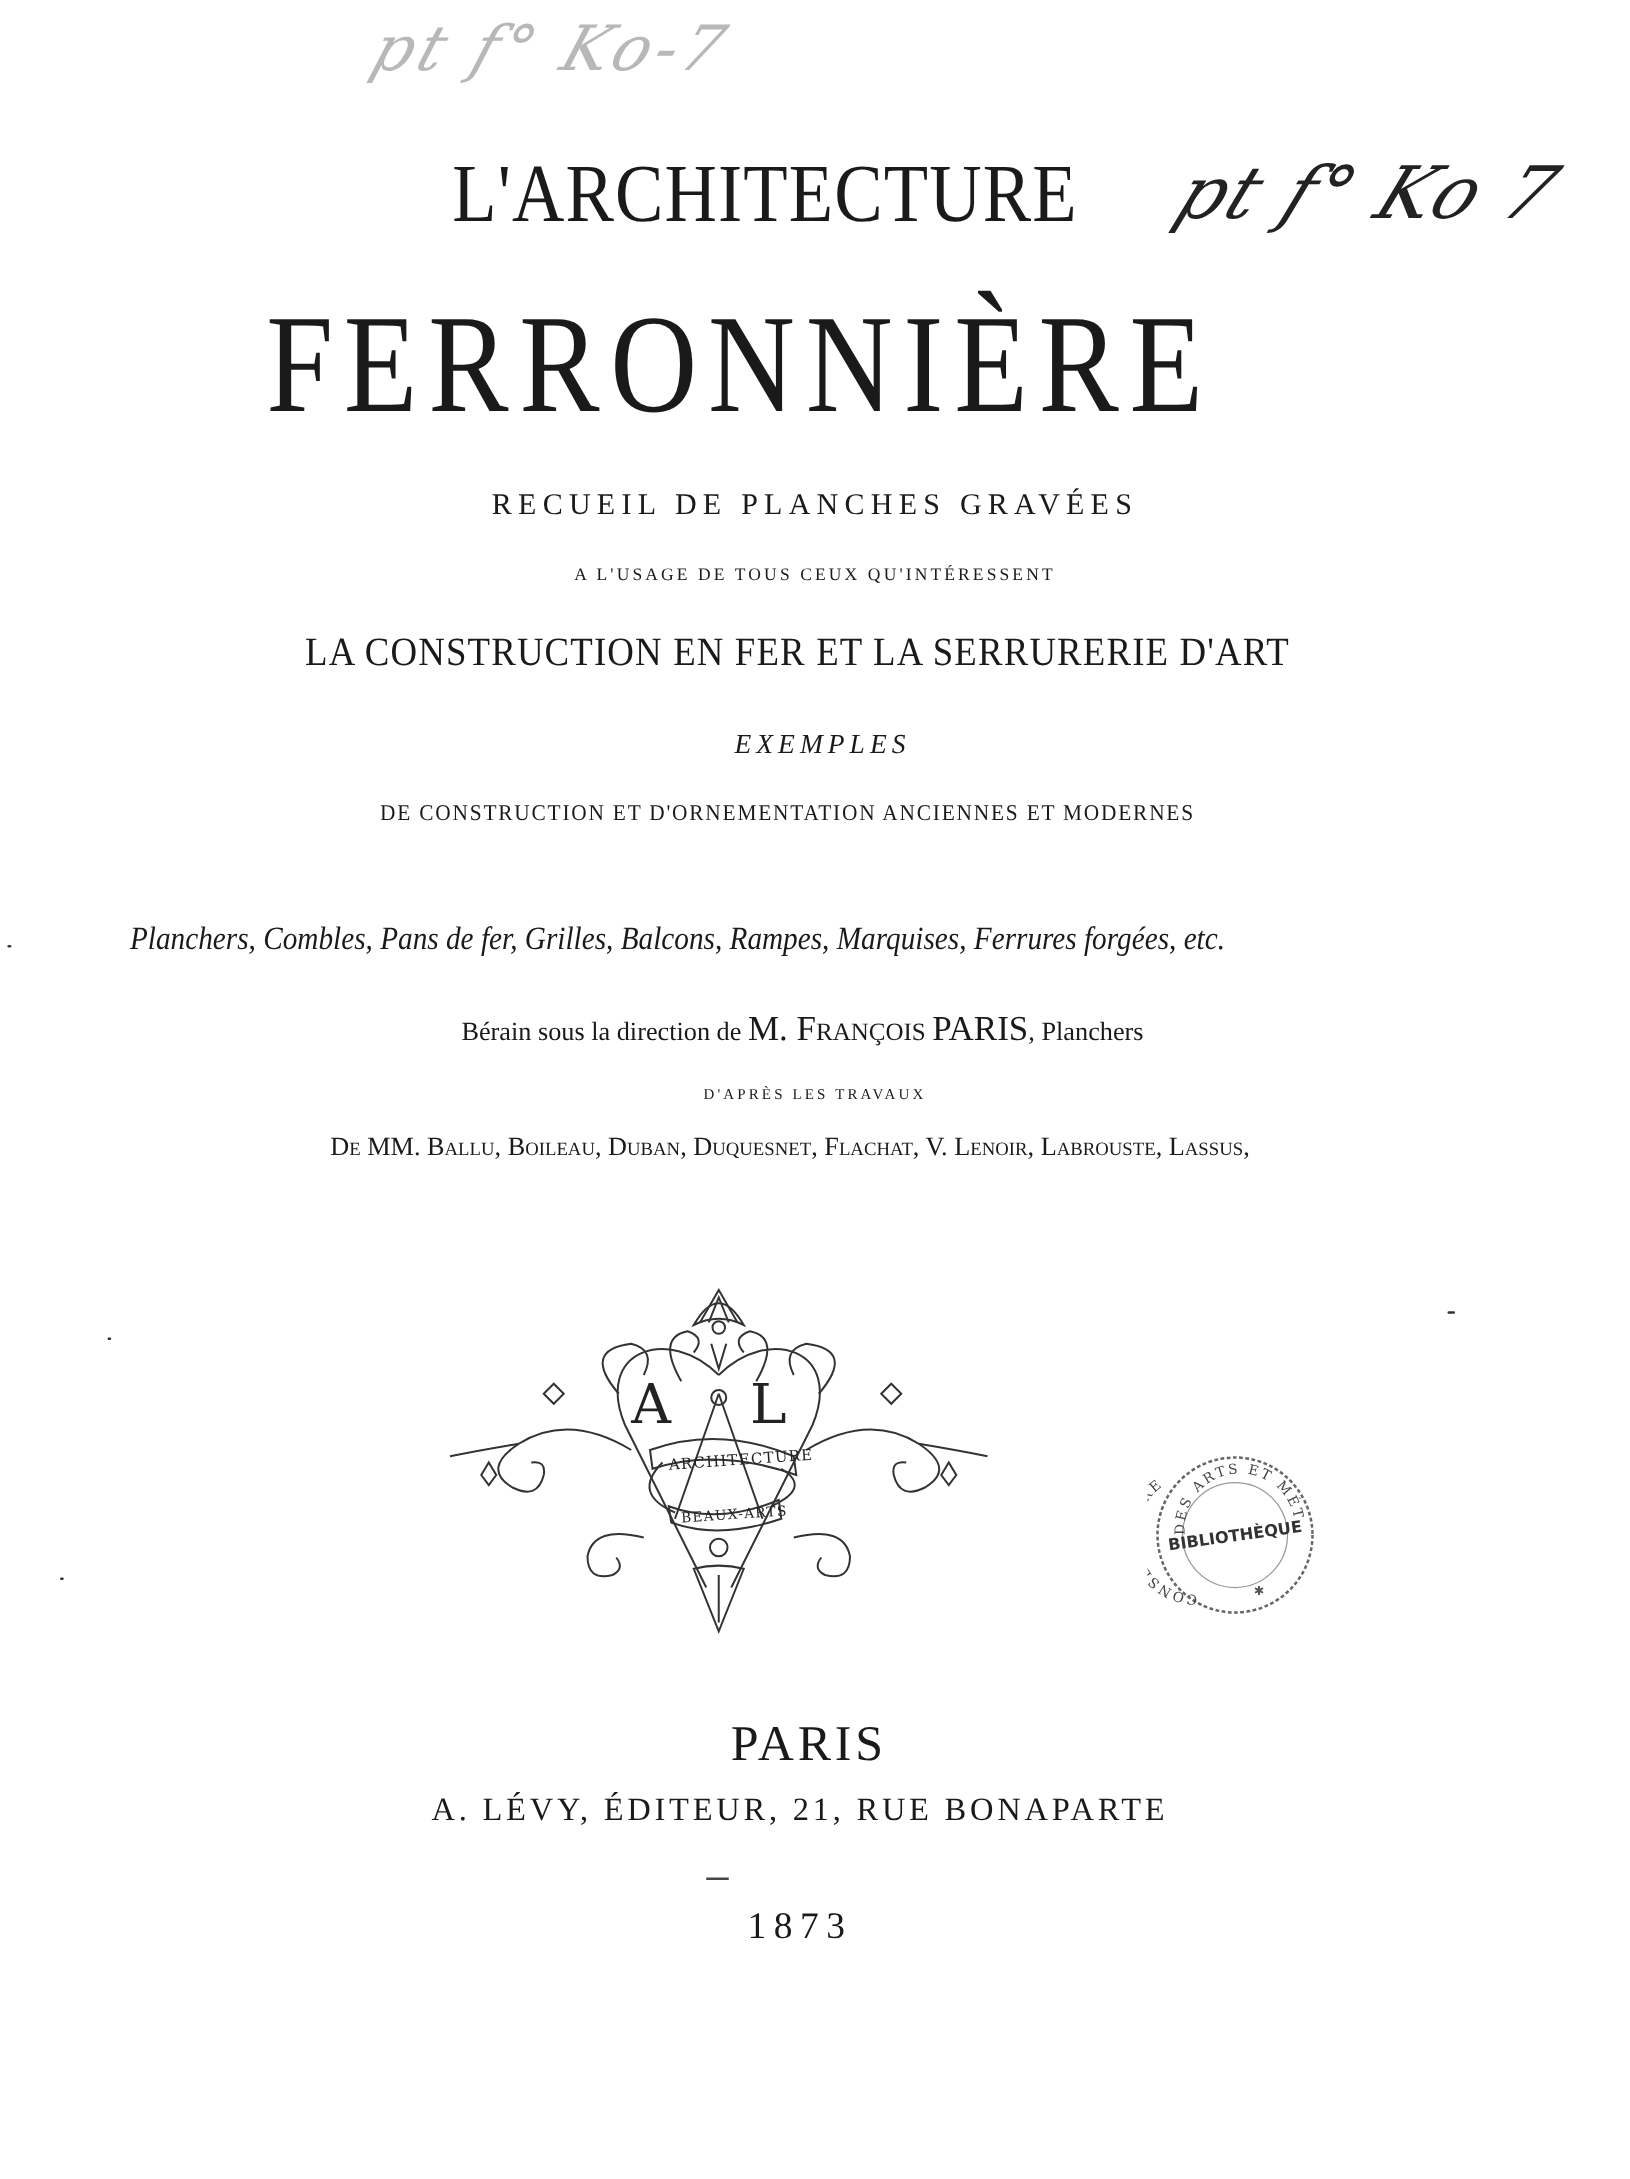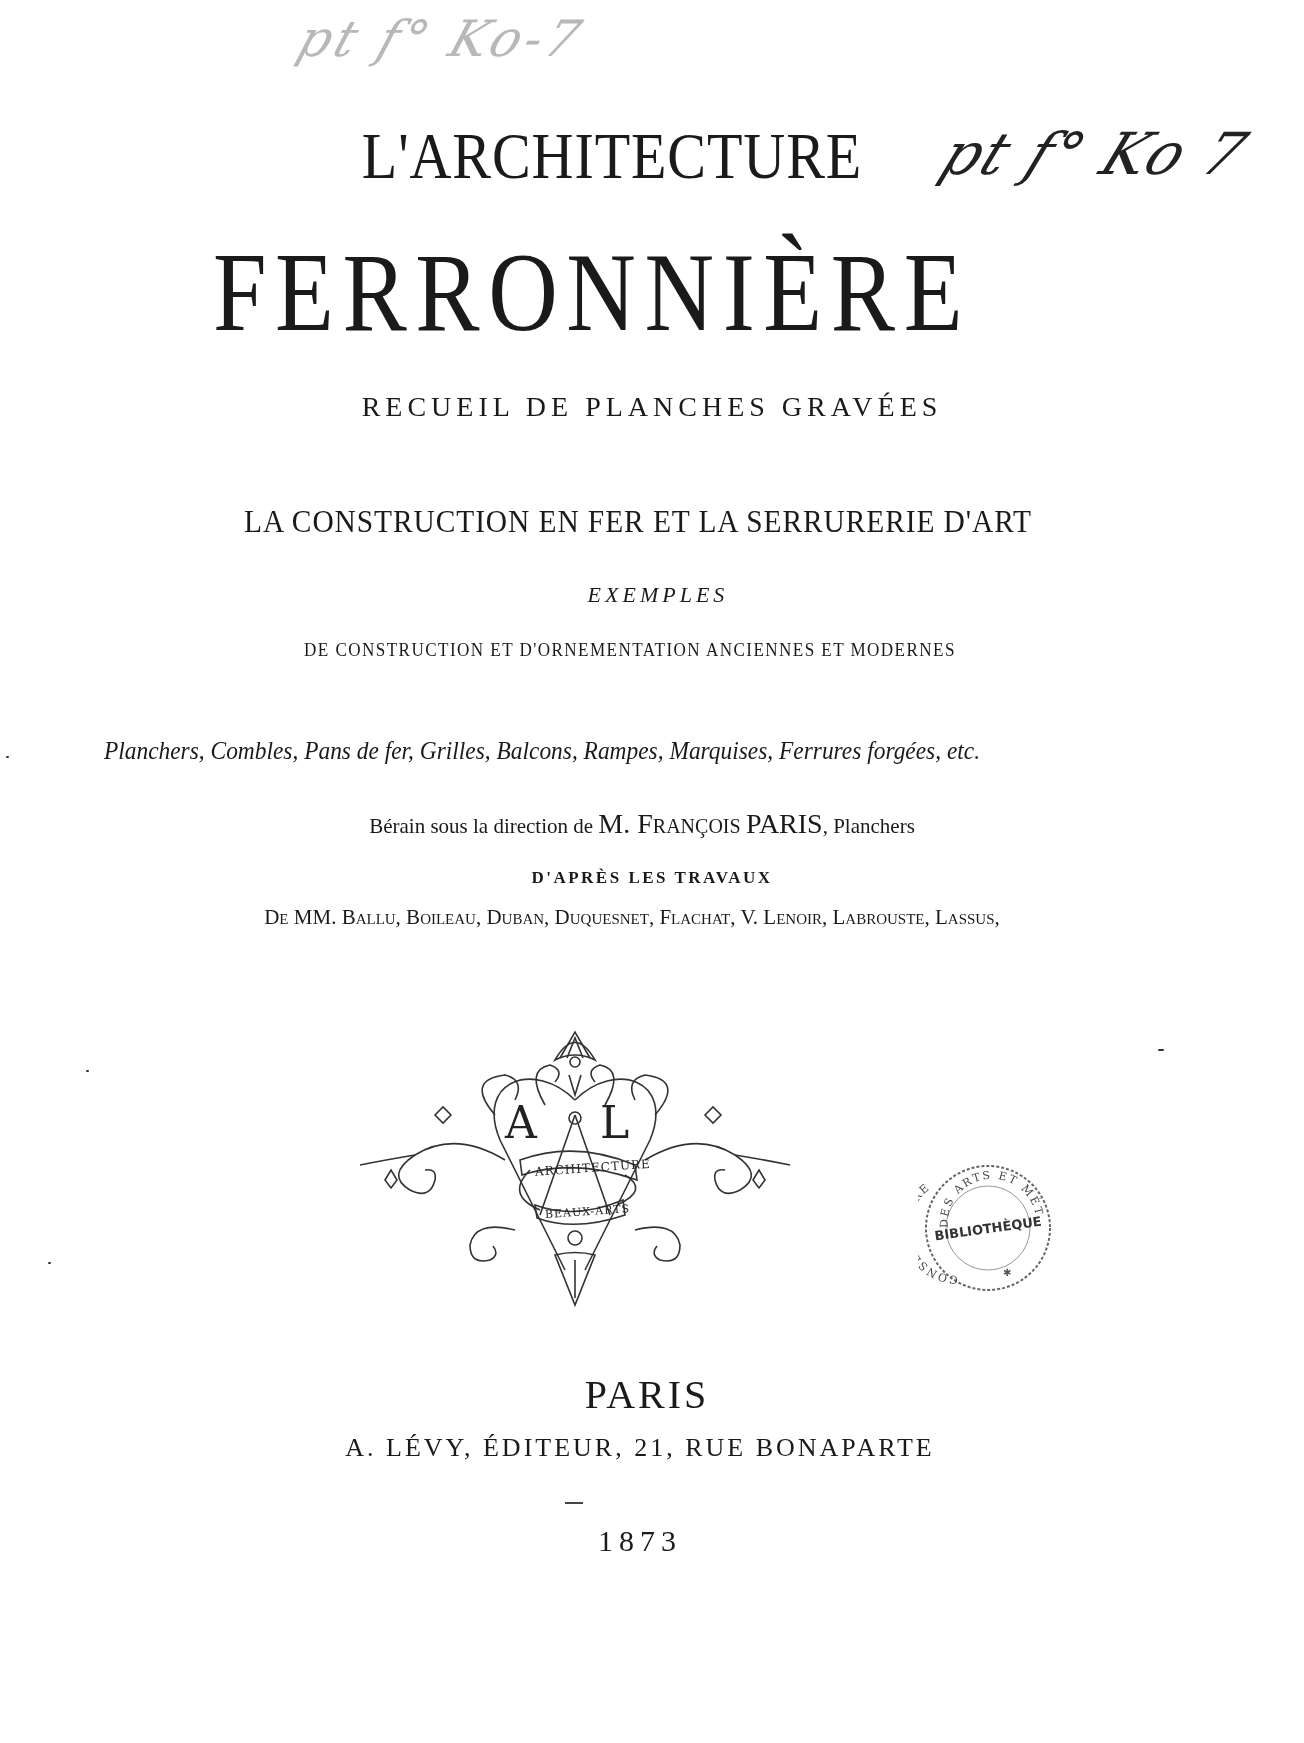--- a/index.html
+++ b/index.html
@@ -12,30 +12,30 @@
   .sc { font-variant: small-caps; }
   .hand {
     position: absolute; font-family: "DejaVu Serif", serif; font-style: italic;
     white-space: nowrap;
   }
   .hand1 { left: 300px; top: 10px; font-size: 50px; color: #b8b8b8; transform: skewX(-18deg); letter-spacing: 4px; }
   .hand2 { left: 945px; top: 120px; font-size: 58px; color: #222; transform: skewX(-22deg); letter-spacing: 2px; }
 
   .t-arch { top: 118px; font-size: 66px; letter-spacing: 1px; transform: scaleX(0.88); left: -40px; }
   .t-ferr { top: 228px; font-size: 112px; letter-spacing: 10px; transform: scaleX(0.86); left: -60px; }
-  .t-recueil { top: 391px; font-size: 28px; letter-spacing: 5px; left: 0; }
+  .t-recueil { top: 391px; font-size: 24px; letter-spacing: 5px; left: 0; }
   .t-usage { top: 453px; font-size: 14px; letter-spacing: 2.5px; }
   .t-constr { top: 503px; font-size: 32px; letter-spacing: 1px; transform: scaleX(0.92); left: -14px; }
   .t-exemples { top: 582px; font-size: 22px; font-style: italic; letter-spacing: 4px; left: 6px; }
   .t-deconstr { top: 640px; font-size: 18px; letter-spacing: 1.5px; transform: scaleX(0.95); left: -22px; }
   .t-tels { top: 692px; font-size: 11px; letter-spacing: 3px; }
   .t-planchers { top: 736px; font-size: 26px; font-style: italic; transform: scaleX(0.9); left: -110px; }
   .t-publie { top: 808px; font-size: 21px; left: -10px; }
   .t-publie .big { font-size: 28px; }
-  .t-dapres { top: 868px; font-size: 17px; letter-spacing: 2.5px; font-weight: bold; }
+  .t-dapres { top: 868px; font-size: 12px; letter-spacing: 2.5px; }
   .t-demm { top: 905px; font-size: 21px; left: -20px; }
   .t-berain { top: 945px; font-size: 21px; left: 0; }
 
   .ornament { position: absolute; left: 355px; top: 1020px; width: 440px; height: 290px; }
   .stamp { position: absolute; left: 918px; top: 1158px; width: 140px; height: 140px; }
 
   .t-paris { top: 1371px; font-size: 40px; letter-spacing: 3px; left: -5px; }
   .t-levy { top: 1433px; font-size: 26px; letter-spacing: 3px; left: -12px; }
   .dash { position: absolute; left: 565px; top: 1502px; width: 18px; height: 2px; background: #444; }
   .t-year { top: 1524px; font-size: 30px; letter-spacing: 6px; left: -12px; }
@@ -46,20 +46,21 @@
 
 <div class="page">
 
   <div class="hand hand1">pt f° Ko-7</div>
   <div class="hand hand2">pt f° Ko 7</div>
 
   <div class="line t-arch">L'ARCHITECTURE</div>
   <div class="line t-ferr">FERRONNIÈRE</div>
 
   <div class="line t-recueil">RECUEIL DE PLANCHES GRAVÉES</div>
+  <div class="line t-usage">A L'USAGE DE TOUS CEUX QU'INTÉRESSENT</div>
   <div class="line t-constr">LA CONSTRUCTION EN FER ET LA SERRURERIE D'ART</div>
   <div class="line t-exemples">EXEMPLES</div>
   <div class="line t-deconstr">DE CONSTRUCTION ET D'ORNEMENTATION ANCIENNES ET MODERNES</div>
   <div class="line t-planchers">Planchers, Combles, Pans de fer, Grilles, Balcons, Rampes, Marquises, Ferrures forgées, etc.</div>
 
   <div class="line t-publie">
     <span>Bérain sous la direction de </span><span class="big">M. </span><span class="big sc">François</span>&nbsp;<span class="big">PARIS</span><span>, Planchers</span>
   </div>
   <div class="line t-dapres">D'APRÈS LES TRAVAUX</div>
   <div class="line t-demm sc">De MM. Ballu, Boileau, Duban, Duquesnet, Flachat, V. Lenoir, Labrouste, Lassus,</div>

